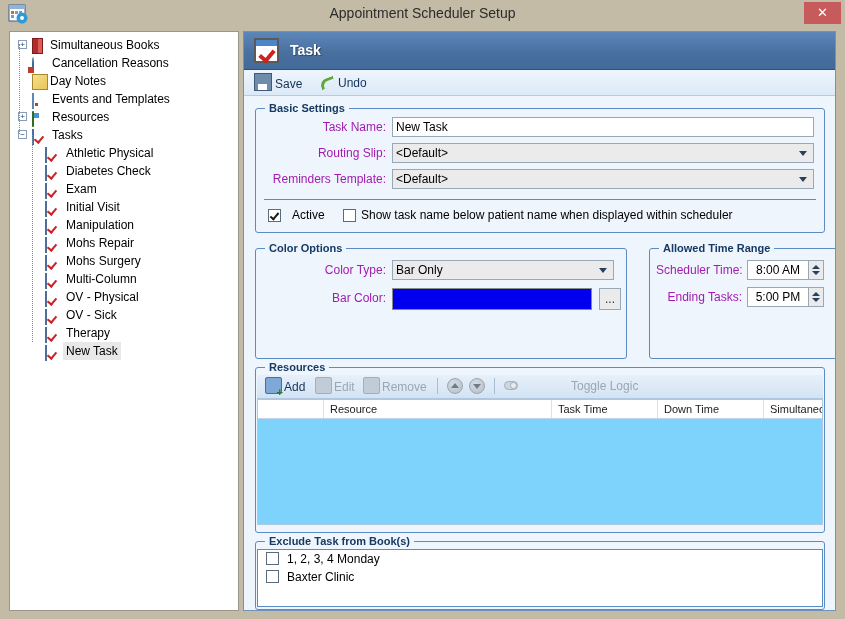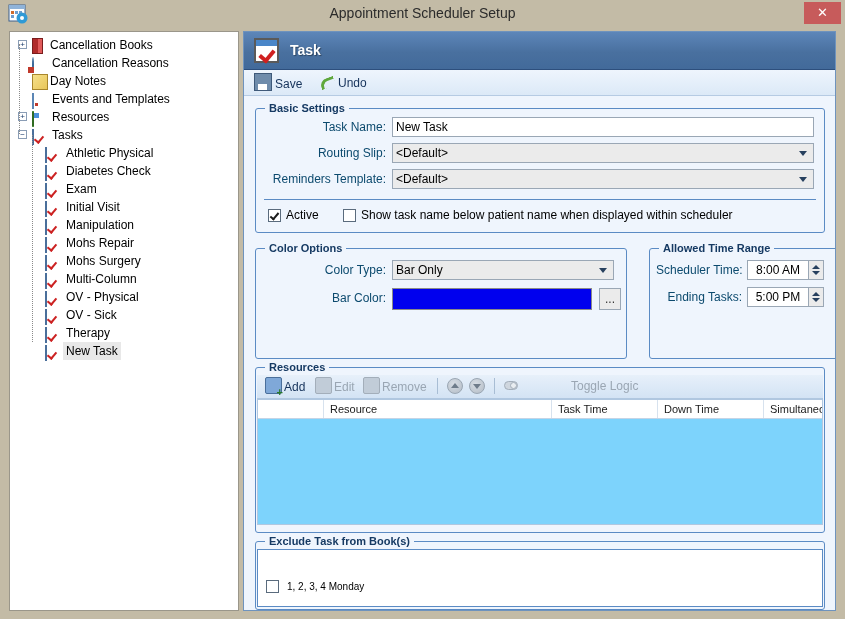--- a/index.html
+++ b/index.html
@@ -223,21 +223,21 @@
     background: #eff5fd;
     font-size: 11px;
     font-weight: bold;
     color: #163a63;
     white-space: nowrap;
   }
 
   .frm-label {
     position: absolute;
     font-size: 12px;
-    color: #0c4a6e;
+    color: #a21caf;
     text-align: right;
     white-space: nowrap;
   }
   .txtbox {
     position: absolute;
     background: #ffffff;
     border: 1px solid #9aa7b5;
     box-sizing: border-box;
     font-family: "Liberation Sans", sans-serif;
     font-size: 12px;
@@ -398,22 +398,21 @@
   .exc-list {
     position: absolute;
     background: #ffffff;
     border: 1px solid #5b8bc4;
     box-sizing: border-box;
     overflow: hidden;
   }
   .exc-row {
     position: relative;
     height: 18px; line-height: 18px;
-    font-size: 10px;
-    margin-top: 28px;
+    font-size: 12px;
   }
   .exc-row .chk2 {
     position: absolute;
     left: 8px; top: 2px;
     width: 13px; height: 13px;
     background:#ffffff;
     border: 1px solid #5a6b7d;
     box-sizing: border-box;
     cursor: pointer;
   }
@@ -438,21 +437,21 @@
       </svg>
     </div>
     <div class="titlebar-title">Appointment Scheduler Setup</div>
     <div class="close-button">✕</div>
   </div>
 
   <div class="window-body">
 
     <div class="tree-panel">
       <div class="tree-inner" id="tree-inner">
-          <div class="tree-row"><span class="exp">+</span><span class="tree-ico lvl0 ico-book"></span><span class="lbl">Cancellation Books</span></div>
+          <div class="tree-row"><span class="exp">+</span><span class="tree-ico lvl0 ico-book"></span><span class="lbl">Simultaneous Books</span></div>
           <div class="tree-row"><span class="tree-ico lvl0 ico-clock"></span><span class="lbl">Cancellation Reasons</span></div>
           <div class="tree-row"><span class="tree-ico lvl0 ico-note"></span><span class="lbl">Day Notes</span></div>
           <div class="tree-row"><span class="tree-ico lvl0 ico-cal"></span><span class="lbl">Events and Templates</span></div>
           <div class="tree-row"><span class="exp">+</span><span class="tree-ico lvl0 ico-puzzle"></span><span class="lbl">Resources</span></div>
           <div class="tree-row"><span class="exp">−</span><span class="tree-ico lvl0 ico-task"></span><span class="lbl">Tasks</span></div>
           <div class="tree-row child"><span class="tree-ico lvl1 ico-task"></span><span class="lbl">Athletic Physical</span></div>
           <div class="tree-row child"><span class="tree-ico lvl1 ico-task"></span><span class="lbl">Diabetes Check</span></div>
           <div class="tree-row child"><span class="tree-ico lvl1 ico-task"></span><span class="lbl">Exam</span></div>
           <div class="tree-row child"><span class="tree-ico lvl1 ico-task"></span><span class="lbl">Initial Visit</span></div>
           <div class="tree-row child"><span class="tree-ico lvl1 ico-task"></span><span class="lbl">Manipulation</span></div>
@@ -498,21 +497,21 @@
 
         <div class="frm-label" style="left:5px; top:63px; width:125px;">Reminders Template:</div>
         <div class="combo" style="left:136px; top:60px; width:422px; height:20px;">
           <span>&lt;Default&gt;</span>
           <span class="arrow"></span>
         </div>
 
         <div class="hr-sep" style="left:8px; top:90px; width:552px;"></div>
 
         <div class="chk on" style="left:12px; top:100px;"></div>
-        <div class="chk-label" style="left:30px; top:99px;">Active</div>
+        <div class="chk-label" style="left:36px; top:99px;">Active</div>
 
         <div class="chk" style="left:87px; top:100px;"></div>
         <div class="chk-label" style="left:105px; top:99px;">Show task name below patient name when displayed within scheduler</div>
       </div>
 
       <div class="group" style="left:11px; top:216px; width:372px; height:111px;">
         <div class="gtitle">Color Options</div>
 
         <div class="frm-label" style="left:20px; top:14px; width:110px;">Color Type:</div>
         <div class="combo" style="left:136px; top:11px; width:222px; height:20px;">

